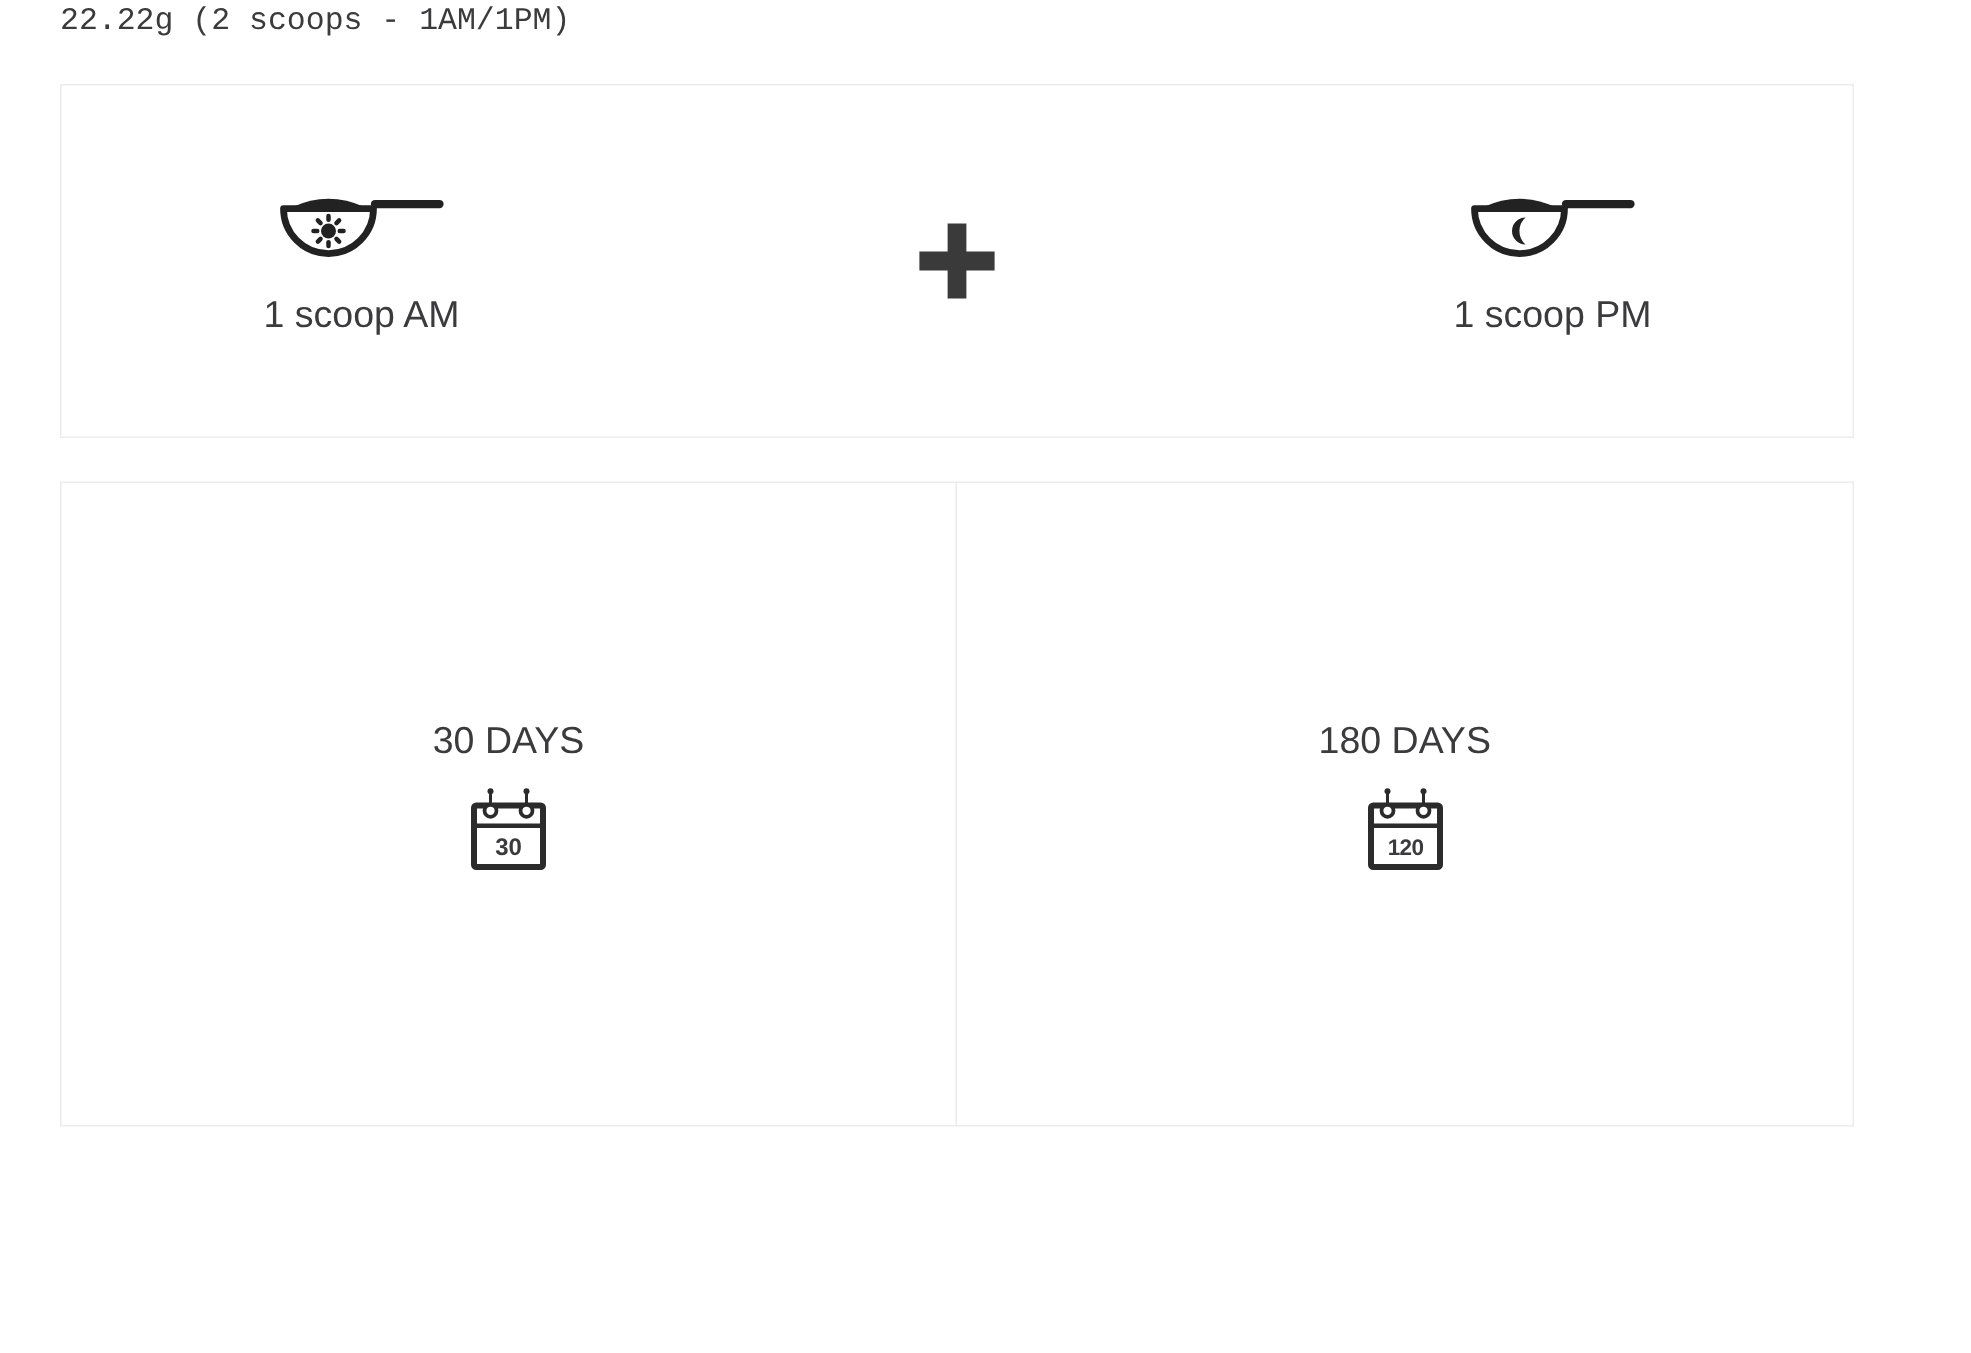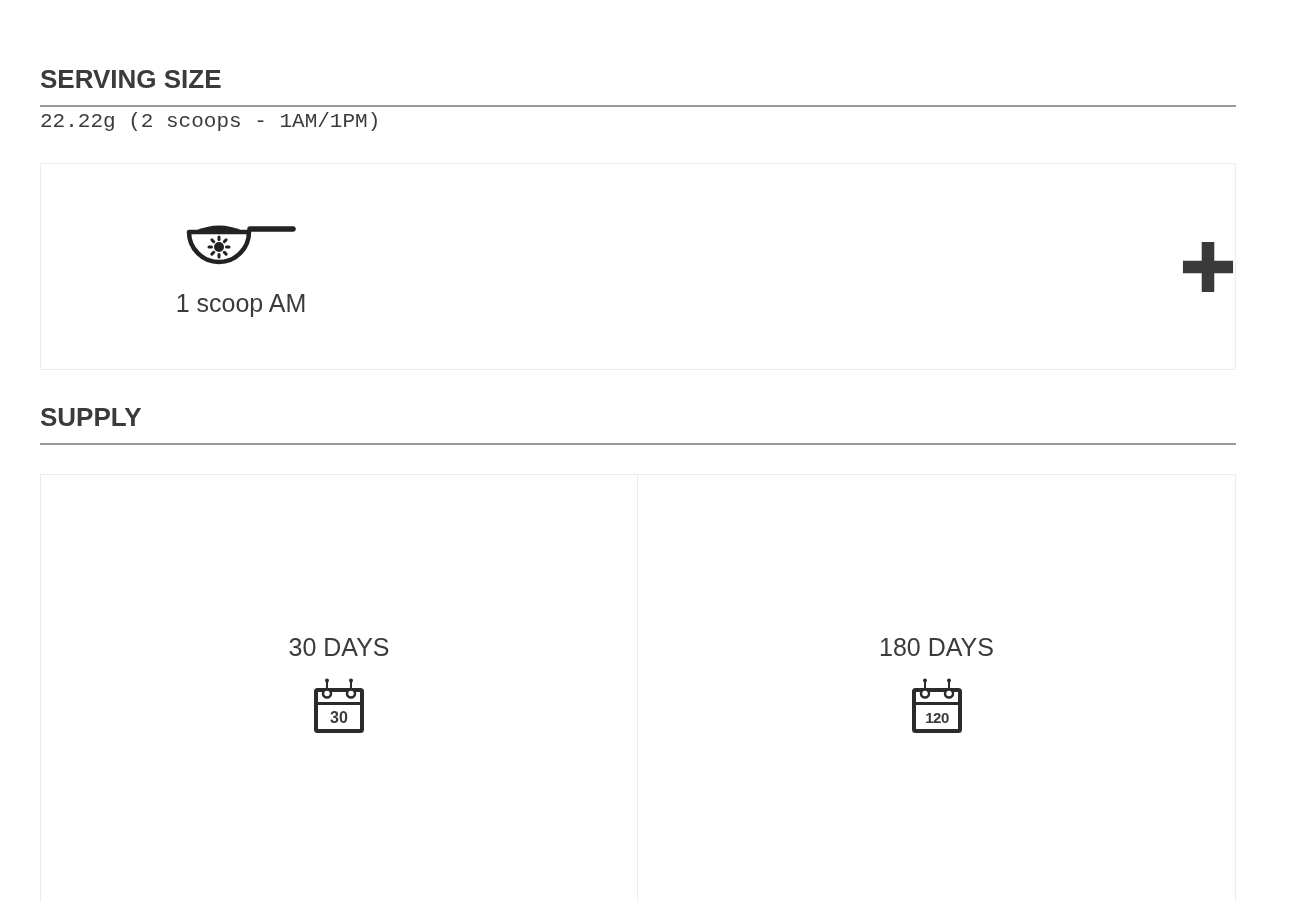--- a/index.html
+++ b/index.html
@@ -29,21 +29,21 @@
     color: #3b3b3d;
   }
   .serving-value {
     font-size: 21px;
     line-height: 30px;
     color: #3b3b3d;
     font-family: Liberation Mono, monospace;
   }
   .scoop-box {
     margin-top: 26px;
-    height: 207px;
+    height: 236px;
     border: 1px solid #ececec;
     box-sizing: border-box;
     display: flex;
     flex-direction: row;
     align-items: center;
     justify-content: space-between;
   }
   .scoop-group {
     width: 400px;
     display: flex;
@@ -109,23 +109,20 @@
   .cal-num {
     font-family: "Liberation Sans", sans-serif;
     font-weight: 700;
   }
 </style>
 </head>
 <body>
 
 <div class="container">
 
-  <div class="section-header">
-    <h2>SERVING SIZE</h2>
-  </div>
   <div class="serving-value">22.22g (2 scoops - 1AM/1PM)</div>
 
   <div class="scoop-box">
 
     <div class="scoop-group">
       <div class="icon-wrap">
         <svg width="112" height="62" viewBox="0 0 112 62">
 
           <path d="M4,16 H64 A30,30 0 0 1 4,16 Z" fill="#ffffff" stroke="#222222" stroke-width="4.5" stroke-linejoin="round"></path>
 
@@ -150,26 +147,40 @@
       </div>
       <div class="scoop-label">1 scoop AM</div>
     </div>
 
     <div class="plus-wrap">
       <svg width="54" height="54" viewBox="0 0 56 56">
         <path d="M28,2 V54 M2,28 H54" stroke="#3a3a3a" stroke-width="13"></path>
       </svg>
     </div>
 
+    <div class="scoop-group">
+      <div class="icon-wrap">
+        <svg width="112" height="62" viewBox="0 0 112 62">
+
+          <path d="M4,16 H64 A30,30 0 0 1 4,16 Z" fill="#ffffff" stroke="#222222" stroke-width="4.5" stroke-linejoin="round"></path>
+
+          <path d="M10,15 Q34,4 58,15 L58,16 L10,16 Z" fill="#222222"></path>
+
+          <line x1="65" y1="13" x2="108" y2="13" stroke="#222222" stroke-width="5.5" stroke-linecap="round"></line>
+
+          <g>
+            <path d="M38,22 A9,9 0 1 0 38,40 A12,12 0 0 1 38,22 Z" fill="#222222"></path>
+          </g>
+        </svg>
+      </div>
+      <div class="scoop-label">1 scoop PM</div>
+    </div>
 
   </div>
 
-  <div class="section-header supply-header">
-    <h2>SUPPLY</h2>
-  </div>
 
   <div class="supply-box">
 
     <div class="supply-col first">
       <div class="supply-duration">30 DAYS</div>
       <div class="calendar-wrap">
         <svg width="54" height="58" viewBox="0 0 54 58">
           <rect x="4" y="13" width="46" height="41" rx="1.5" fill="#ffffff" stroke="#2b2b2b" stroke-width="4"></rect>
           <line x1="4" y1="26.5" x2="50" y2="26.5" stroke="#2b2b2b" stroke-width="3"></line>
           <circle cx="15" cy="16.5" r="4" fill="#ffffff" stroke="#2b2b2b" stroke-width="2.5"></circle>

